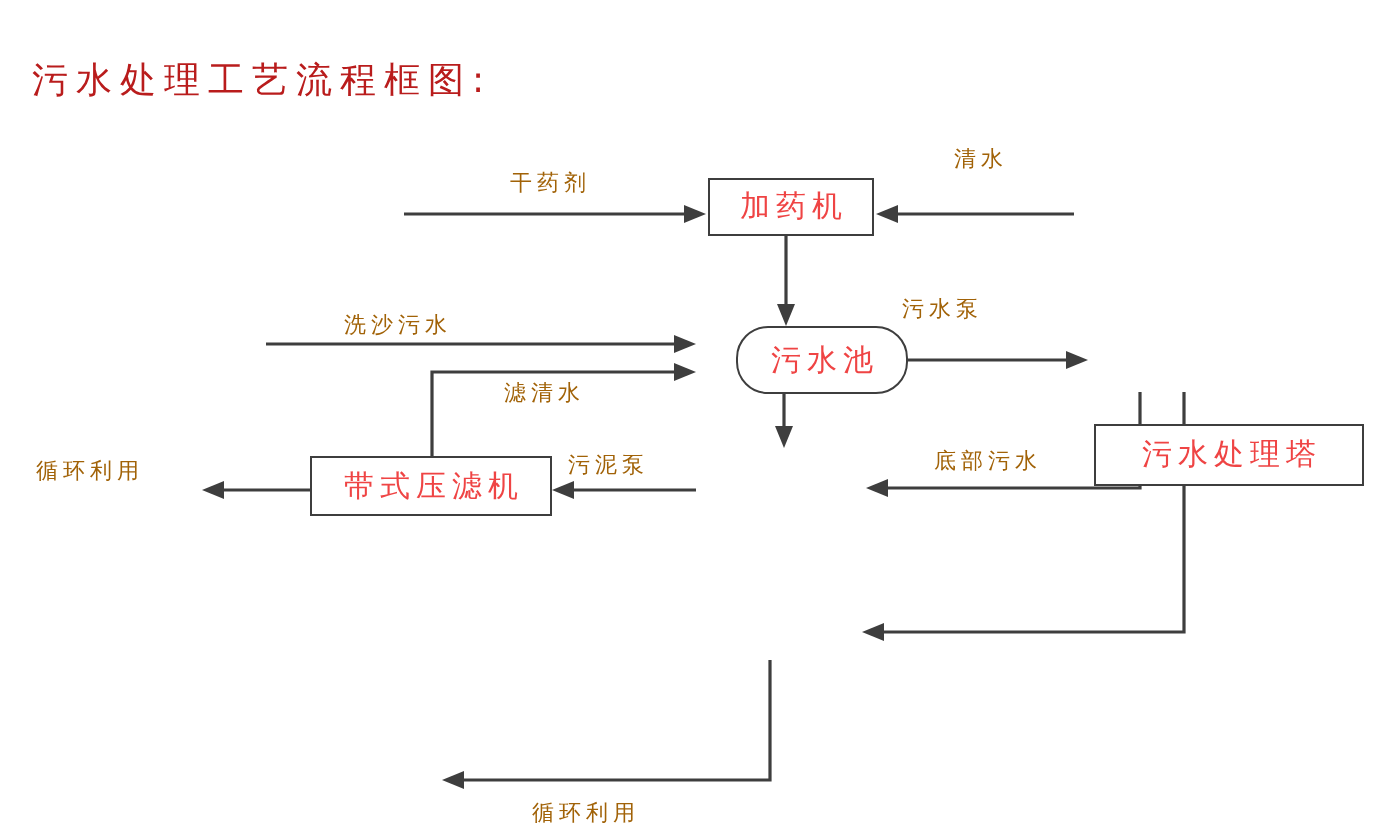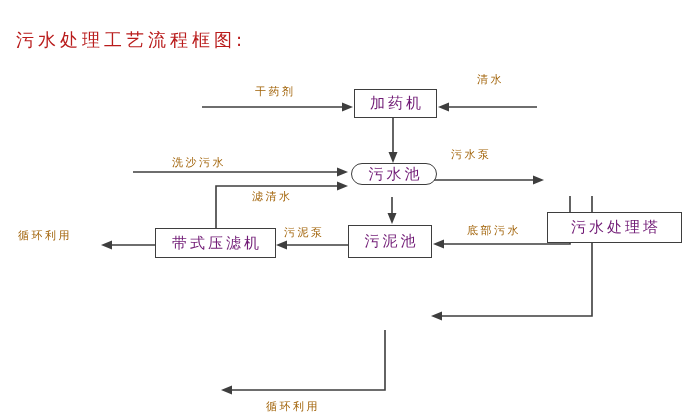--- a/index.html
+++ b/index.html
@@ -38,32 +38,32 @@
     box-sizing: border-box;
     border: 1.6px solid #3e3e3e;
     background: #ffffff;
     display: flex;
     align-items: center;
     justify-content: center;
     font-size: 15px;
     letter-spacing: 3px;
     text-indent: 3px;
     white-space: nowrap;
-    color: #701a75;
+    color: #ef4444;
   }
   .edge-label {
     position: absolute;
     font-size: 11px;
     letter-spacing: 2.5px;
     white-space: nowrap;
     color: #a16207;
   }
   
   #node-dosing-machine   { left: 354px; top:  89px; width:  83px; height: 29px; }
-  #node-sewage-pool      { left: 351px; top: 163px; width:  86px; height: 22px; border-radius: 16px; }
+  #node-sewage-pool      { left: 368px; top: 163px; width:  86px; height: 34px; border-radius: 16px; }
   #node-treatment-tower  { left: 547px; top: 165px; width: 135px; height: 31px; margin-top: 47px; }
   #node-sludge-pool      { left: 348px; top: 225px; width:  84px; height: 33px; }
   #node-belt-filter      { left: 155px; top: 228px; width: 121px; height: 30px; }
   #node-clean-water-pool { left: 338px; top: 299px; width:  92px; height: 31px; }
   
   #lbl-dry-agent       { left: 255px; top:  84px; }
   #lbl-clean-water     { left: 477px; top:  72px; }
   #lbl-sand-washing    { left: 172px; top: 155px; }
   #lbl-filtered-water  { left: 252px; top: 189px; }
   #lbl-sewage-pump     { left: 451px; top: 147px; }
@@ -126,21 +126,20 @@
       <polyline points="385,330 385,390 229,390" fill="none"></polyline>
       <polygon points="221,390 232,385.5 232,394.5" stroke="none"></polygon>
     </g>
   </svg>
 
   <div class="title">污水处理工艺流程框图:</div>
 
   <div class="node" id="node-dosing-machine">加药机</div>
   <div class="node" id="node-sewage-pool">污水池</div>
   <div class="node" id="node-treatment-tower">污水处理塔</div>
-  <div class="node" id="node-sludge-pool">污泥池</div>
   <div class="node" id="node-belt-filter">带式压滤机</div>
 
   <div class="edge-label" id="lbl-dry-agent">干药剂</div>
   <div class="edge-label" id="lbl-clean-water">清水</div>
   <div class="edge-label" id="lbl-sand-washing">洗沙污水</div>
   <div class="edge-label" id="lbl-filtered-water">滤清水</div>
   <div class="edge-label" id="lbl-sewage-pump">污水泵</div>
   <div class="edge-label" id="lbl-bottom-sewage">底部污水</div>
   <div class="edge-label" id="lbl-sludge-pump">污泥泵</div>
   <div class="edge-label" id="lbl-mud-cake">循环利用</div>

